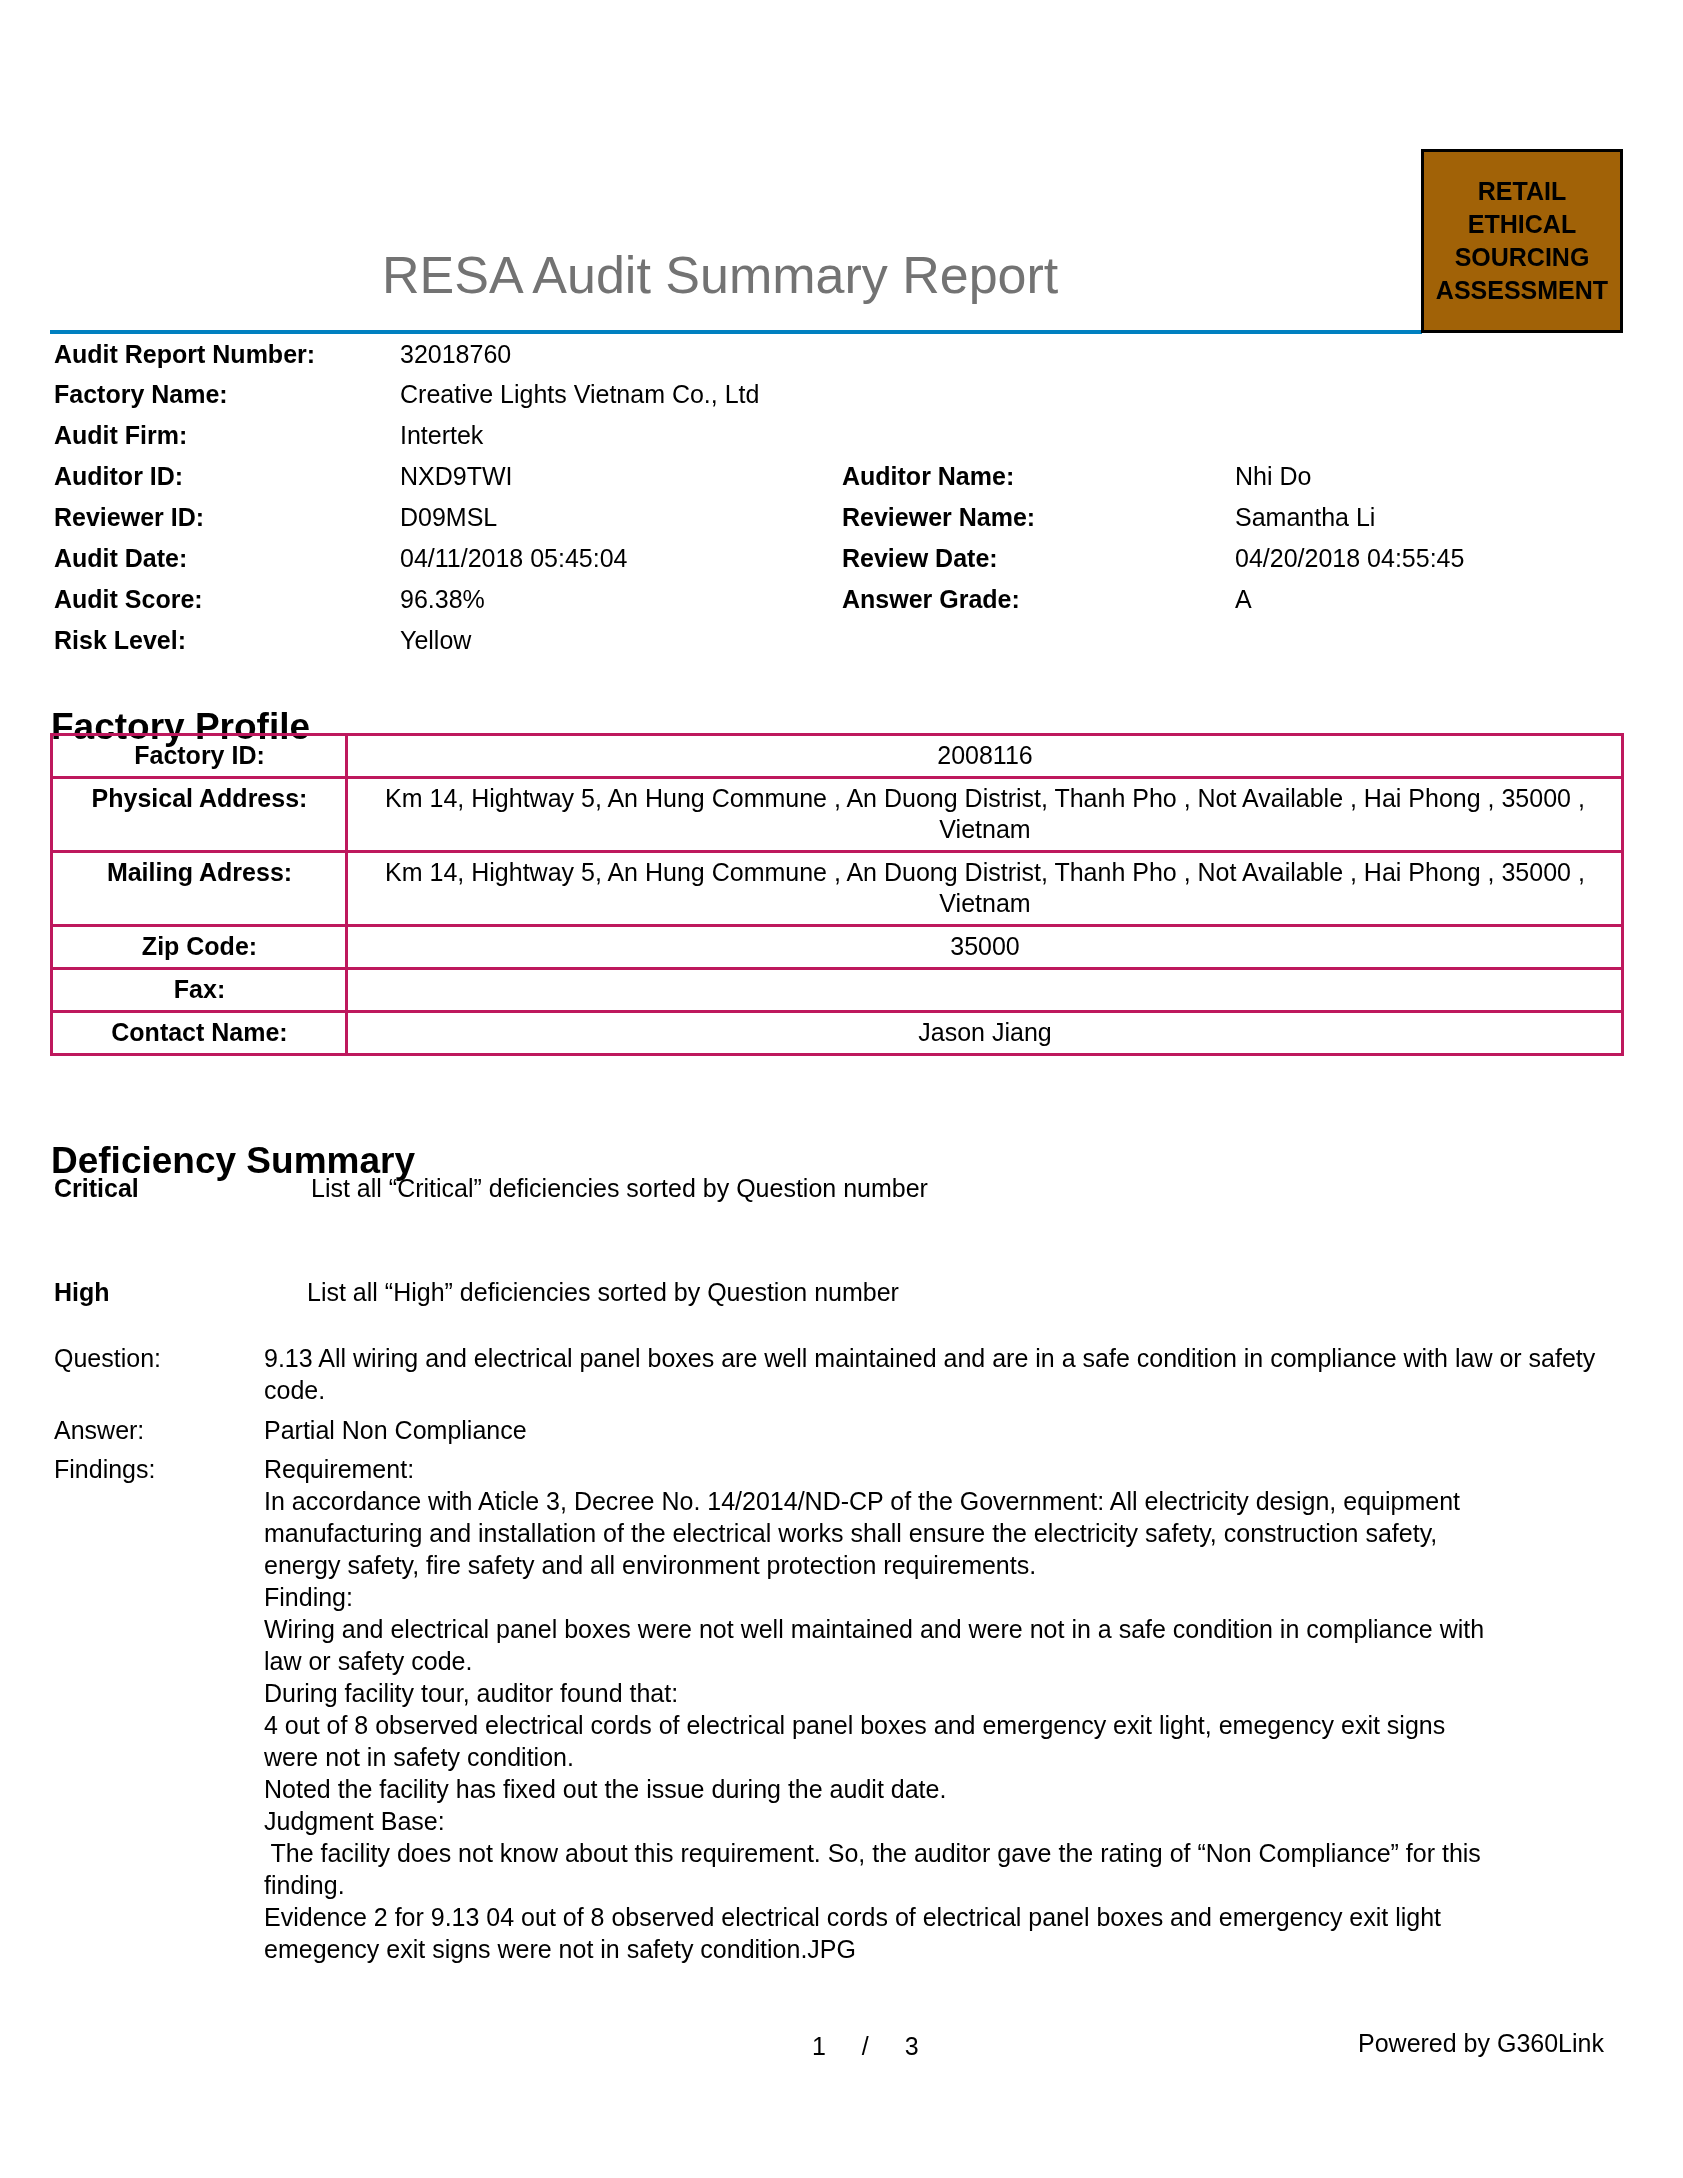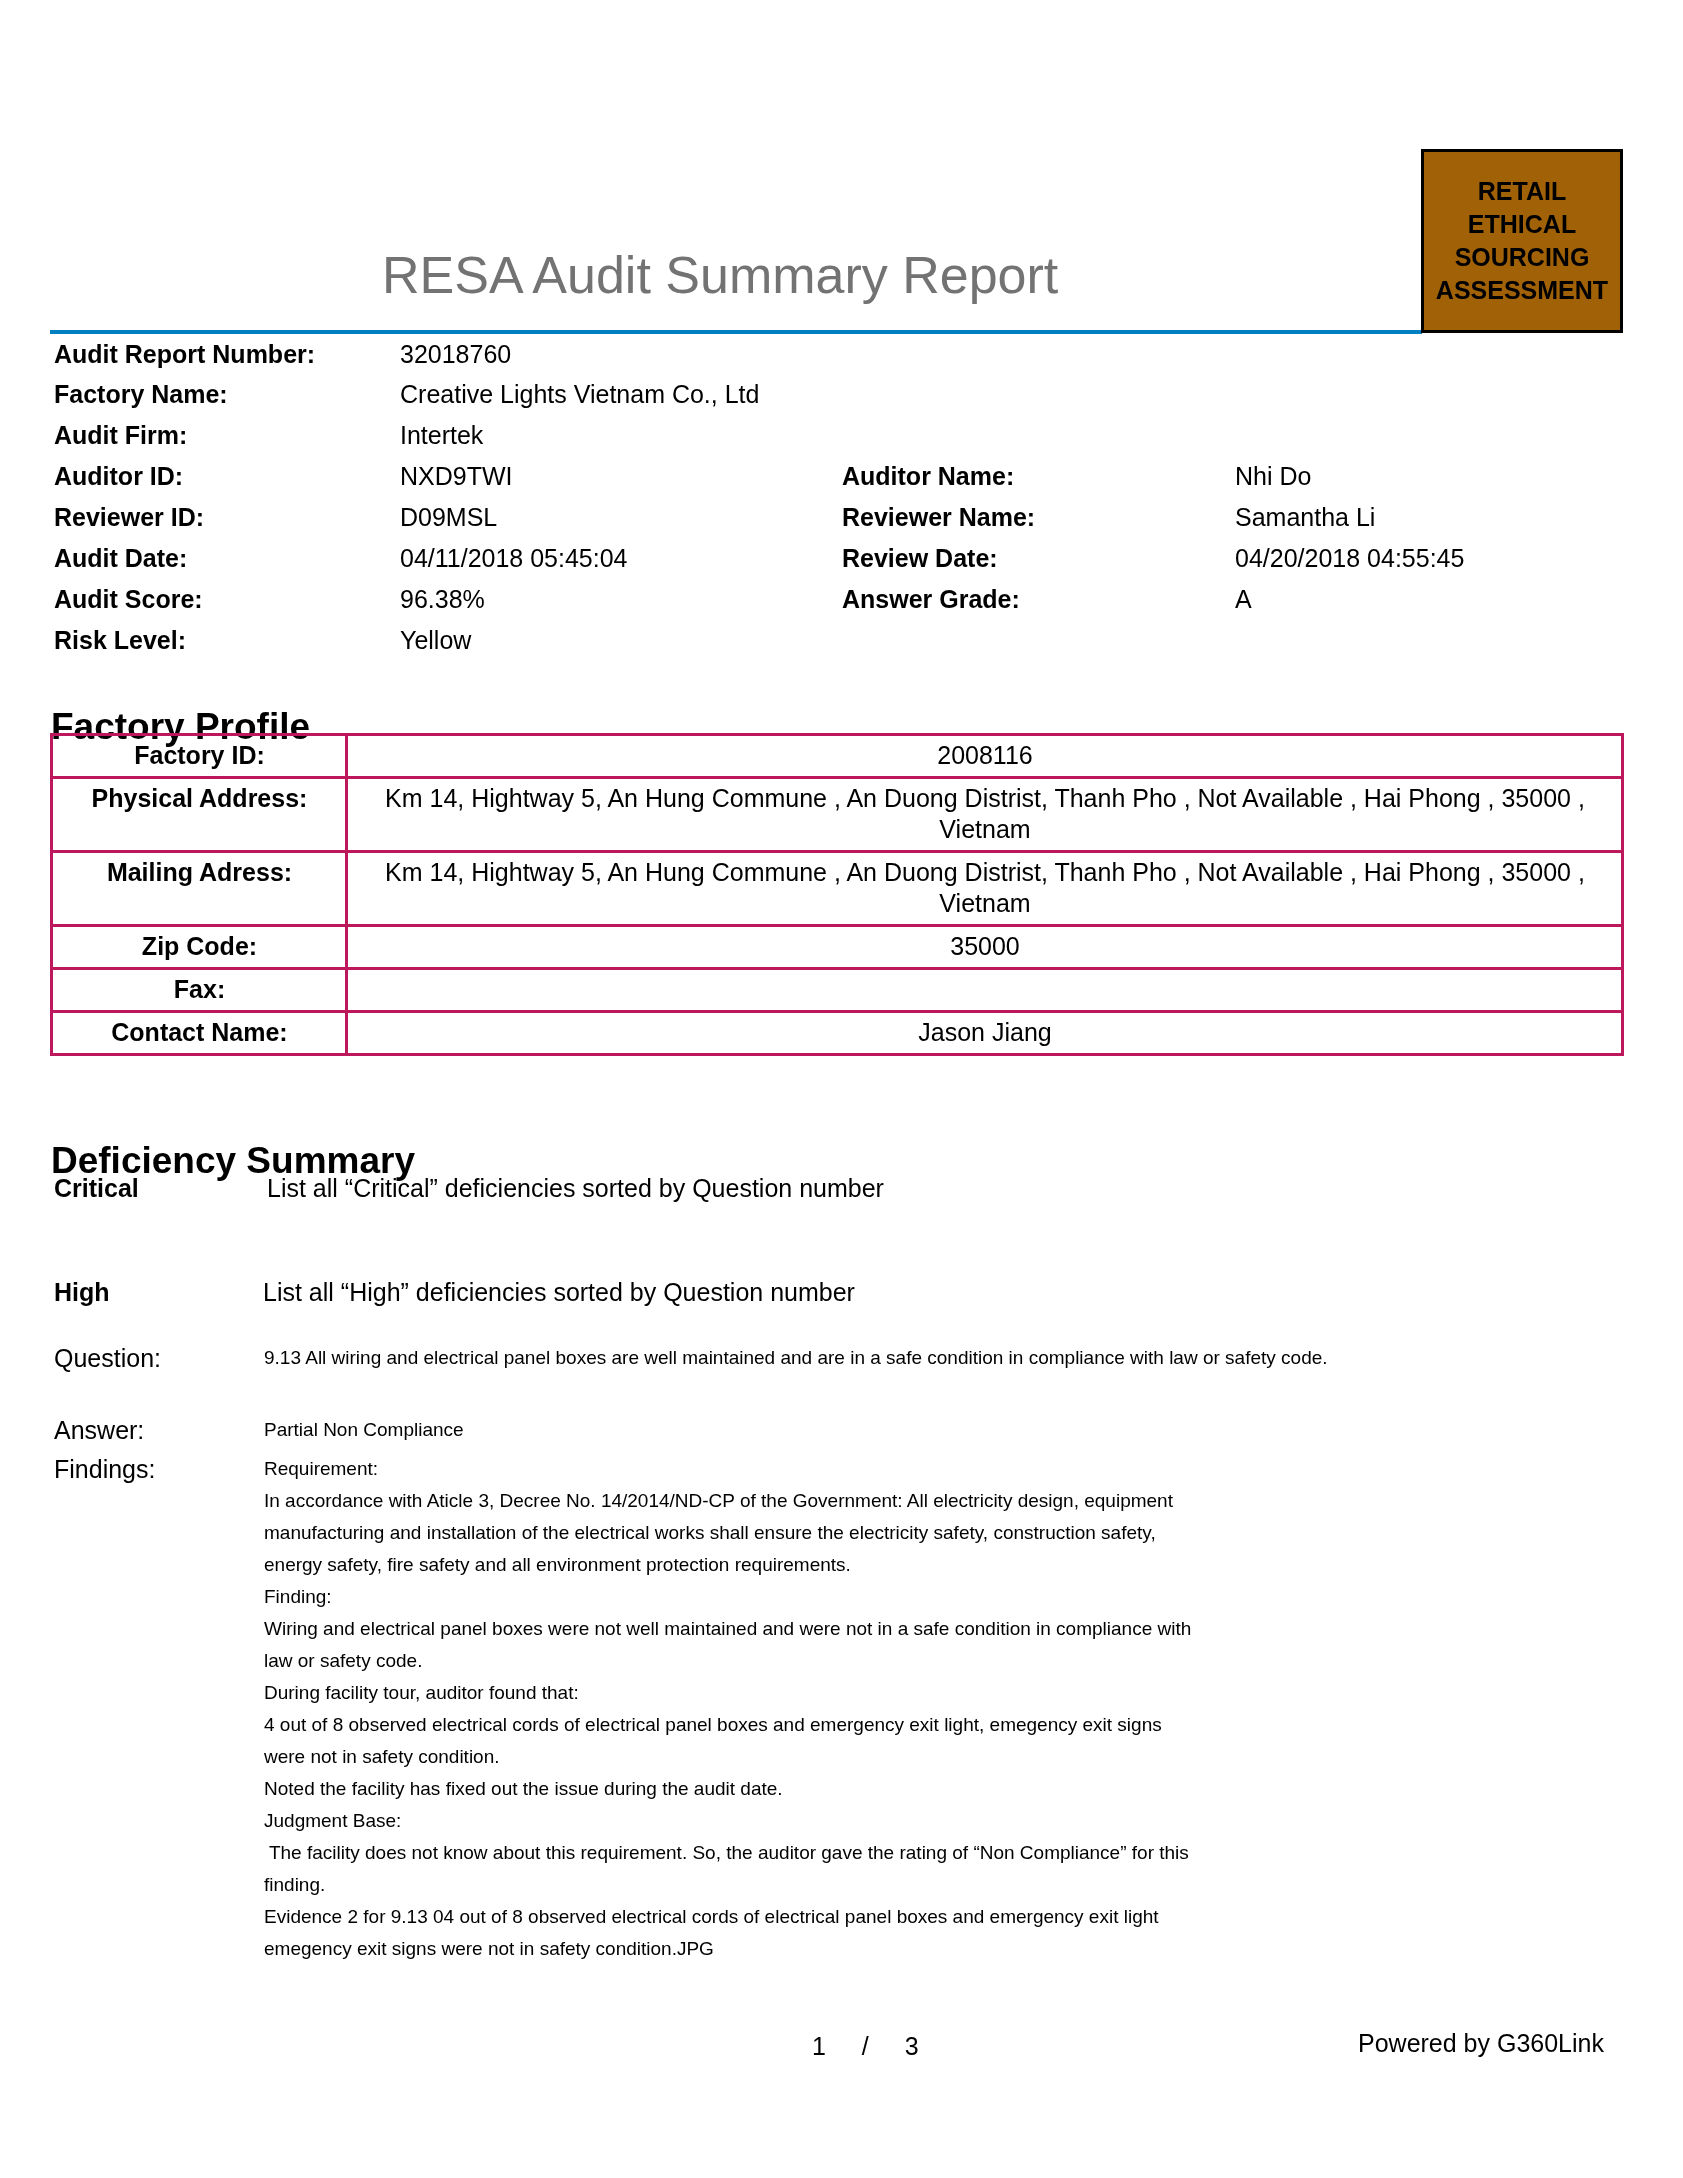--- a/index.html
+++ b/index.html
@@ -13,23 +13,23 @@
   .logo-text { font-weight: bold; font-size: 25px; line-height: 33px; text-align: center; }
   .lbl { font-weight: bold; font-size: 25px; line-height: 30px; }
   .val { font-size: 25px; line-height: 30px; }
   .h2 { font-weight: bold; font-size: 37px; line-height: 42px; left: 51px; margin-top: 17px; }
   table.profile { position: absolute; left: 50px; top: 733px; width: 1574px; border-collapse: collapse; }
   table.profile td { border: 3px solid #be185d; font-size: 25px; line-height: 31px; padding: 4px 4px 5px 5px; vertical-align: top; text-align: center; }
   table.profile td.k { width: 283px; font-weight: bold; }
   .row-short td { height: 31px; }
   .row-tall td { height: 61px; }
   .def-lbl { font-weight: bold; font-size: 25px; }
-  .def-txt { font-size: 25px; }
+  .def-txt { font-size: 25px; margin-left: 44px; }
   .q-lbl { font-size: 25px; line-height: 32px; left: 54px; }
-  .q-val { font-size: 19px; line-height: 32px; left: 264px; width: 1361px; white-space: normal; }
+  .q-val { font-size: 25px; line-height: 32px; left: 264px; width: 1361px; white-space: normal; }
   .footer { font-size: 25px; }
 </style>
 </head>
 <body>
 
 <div class="abs title">RESA Audit Summary Report</div>
 <div class="abs rule"></div>
 <div class="abs logo-box">
   <div class="logo-text">
     <div>RETAIL</div>

